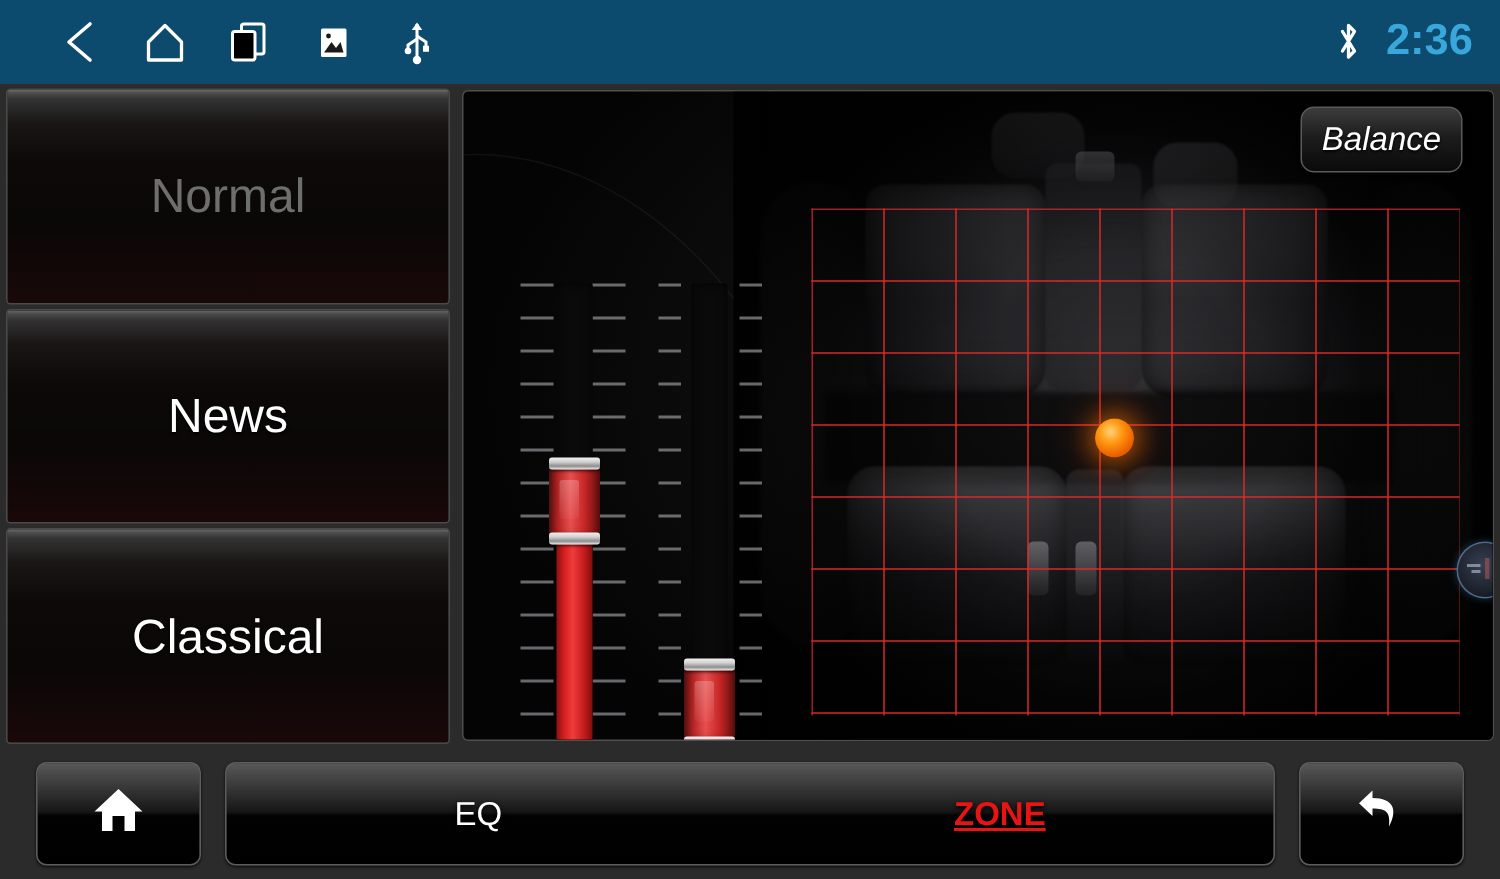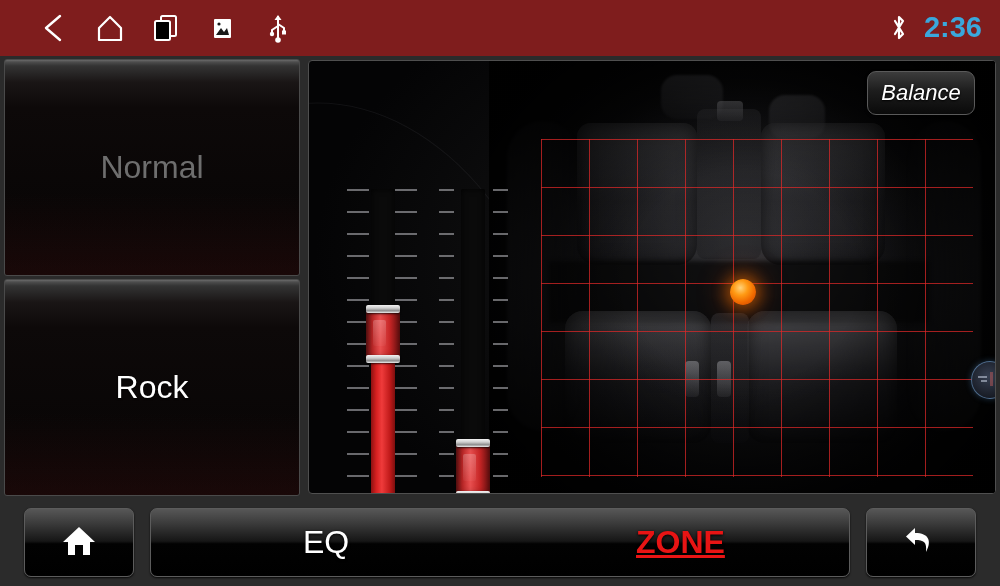--- a/index.html
+++ b/index.html
@@ -12,21 +12,21 @@
   #screen {
     position: relative;
     width: 1000px; height: 586px;
     background: #2b2b2b;
   }
 
   
   #statusbar {
     position: absolute; left: 0; top: 0;
     width: 1000px; height: 56px;
-    background: #7f1d1d;
+    background: #0c4a6e;
     display: flex; align-items: center;
   }
   .sb-icon {
     width: 56px; height: 56px;
     display: flex; align-items: center; justify-content: center;
   }
   .sb-icon svg { display: block; }
   #sb-left { display: flex; align-items: center; margin-left: 26px; }
   #sb-right {
     position: absolute; right: 18px; top: 0; height: 56px;
@@ -254,21 +254,21 @@
     border-radius: 7px;
     background: linear-gradient(to bottom, #575757 0%, #3a3a3a 22%, #161616 48%, #020202 52%, #000 100%);
     display:flex; align-items:center; justify-content:center;
     box-shadow: 0 1px 2px rgba(0,0,0,0.8);
   }
   #btn-home  { left: 24px;  top: 9px; width: 110px; height: 69px; }
   #btn-center{ left: 150px; top: 9px; width: 700px; height: 69px; }
   #btn-back  { left: 866px; top: 9px; width: 110px; height: 69px; }
   #btn-center { justify-content: flex-start; }
   .center-label {
-    position:absolute; font-size: 32px;
+    position:absolute; font-size: 22px;
     text-shadow: 0 1px 3px #000;
     text-align: center;
   }
   #lbl-eq   { left: 152px; color:#ffffff; }
   #lbl-zone { left: 485px; color:#e81414; font-weight: bold; text-decoration: underline; }
 </style>
 </head>
 <body>
 
 <div id="screen">
@@ -328,21 +328,24 @@
   </div>
 
   <div id="body">
 
     <div id="presets">
 
       <div class="preset dim">
         <span class="preset-label">Normal</span>
       </div>
       <div class="preset">
-        <span class="preset-label">Rock</span>
+        <span class="preset-label">News</span>
+      </div>
+      <div class="preset">
+        <span class="preset-label">Classical</span>
       </div>
 
     </div>
 
     <div id="panel">
 
       <div class="swoosh" id="sw1"></div>
       <div class="swoosh" id="sw2"></div>
 
       <div id="car">

